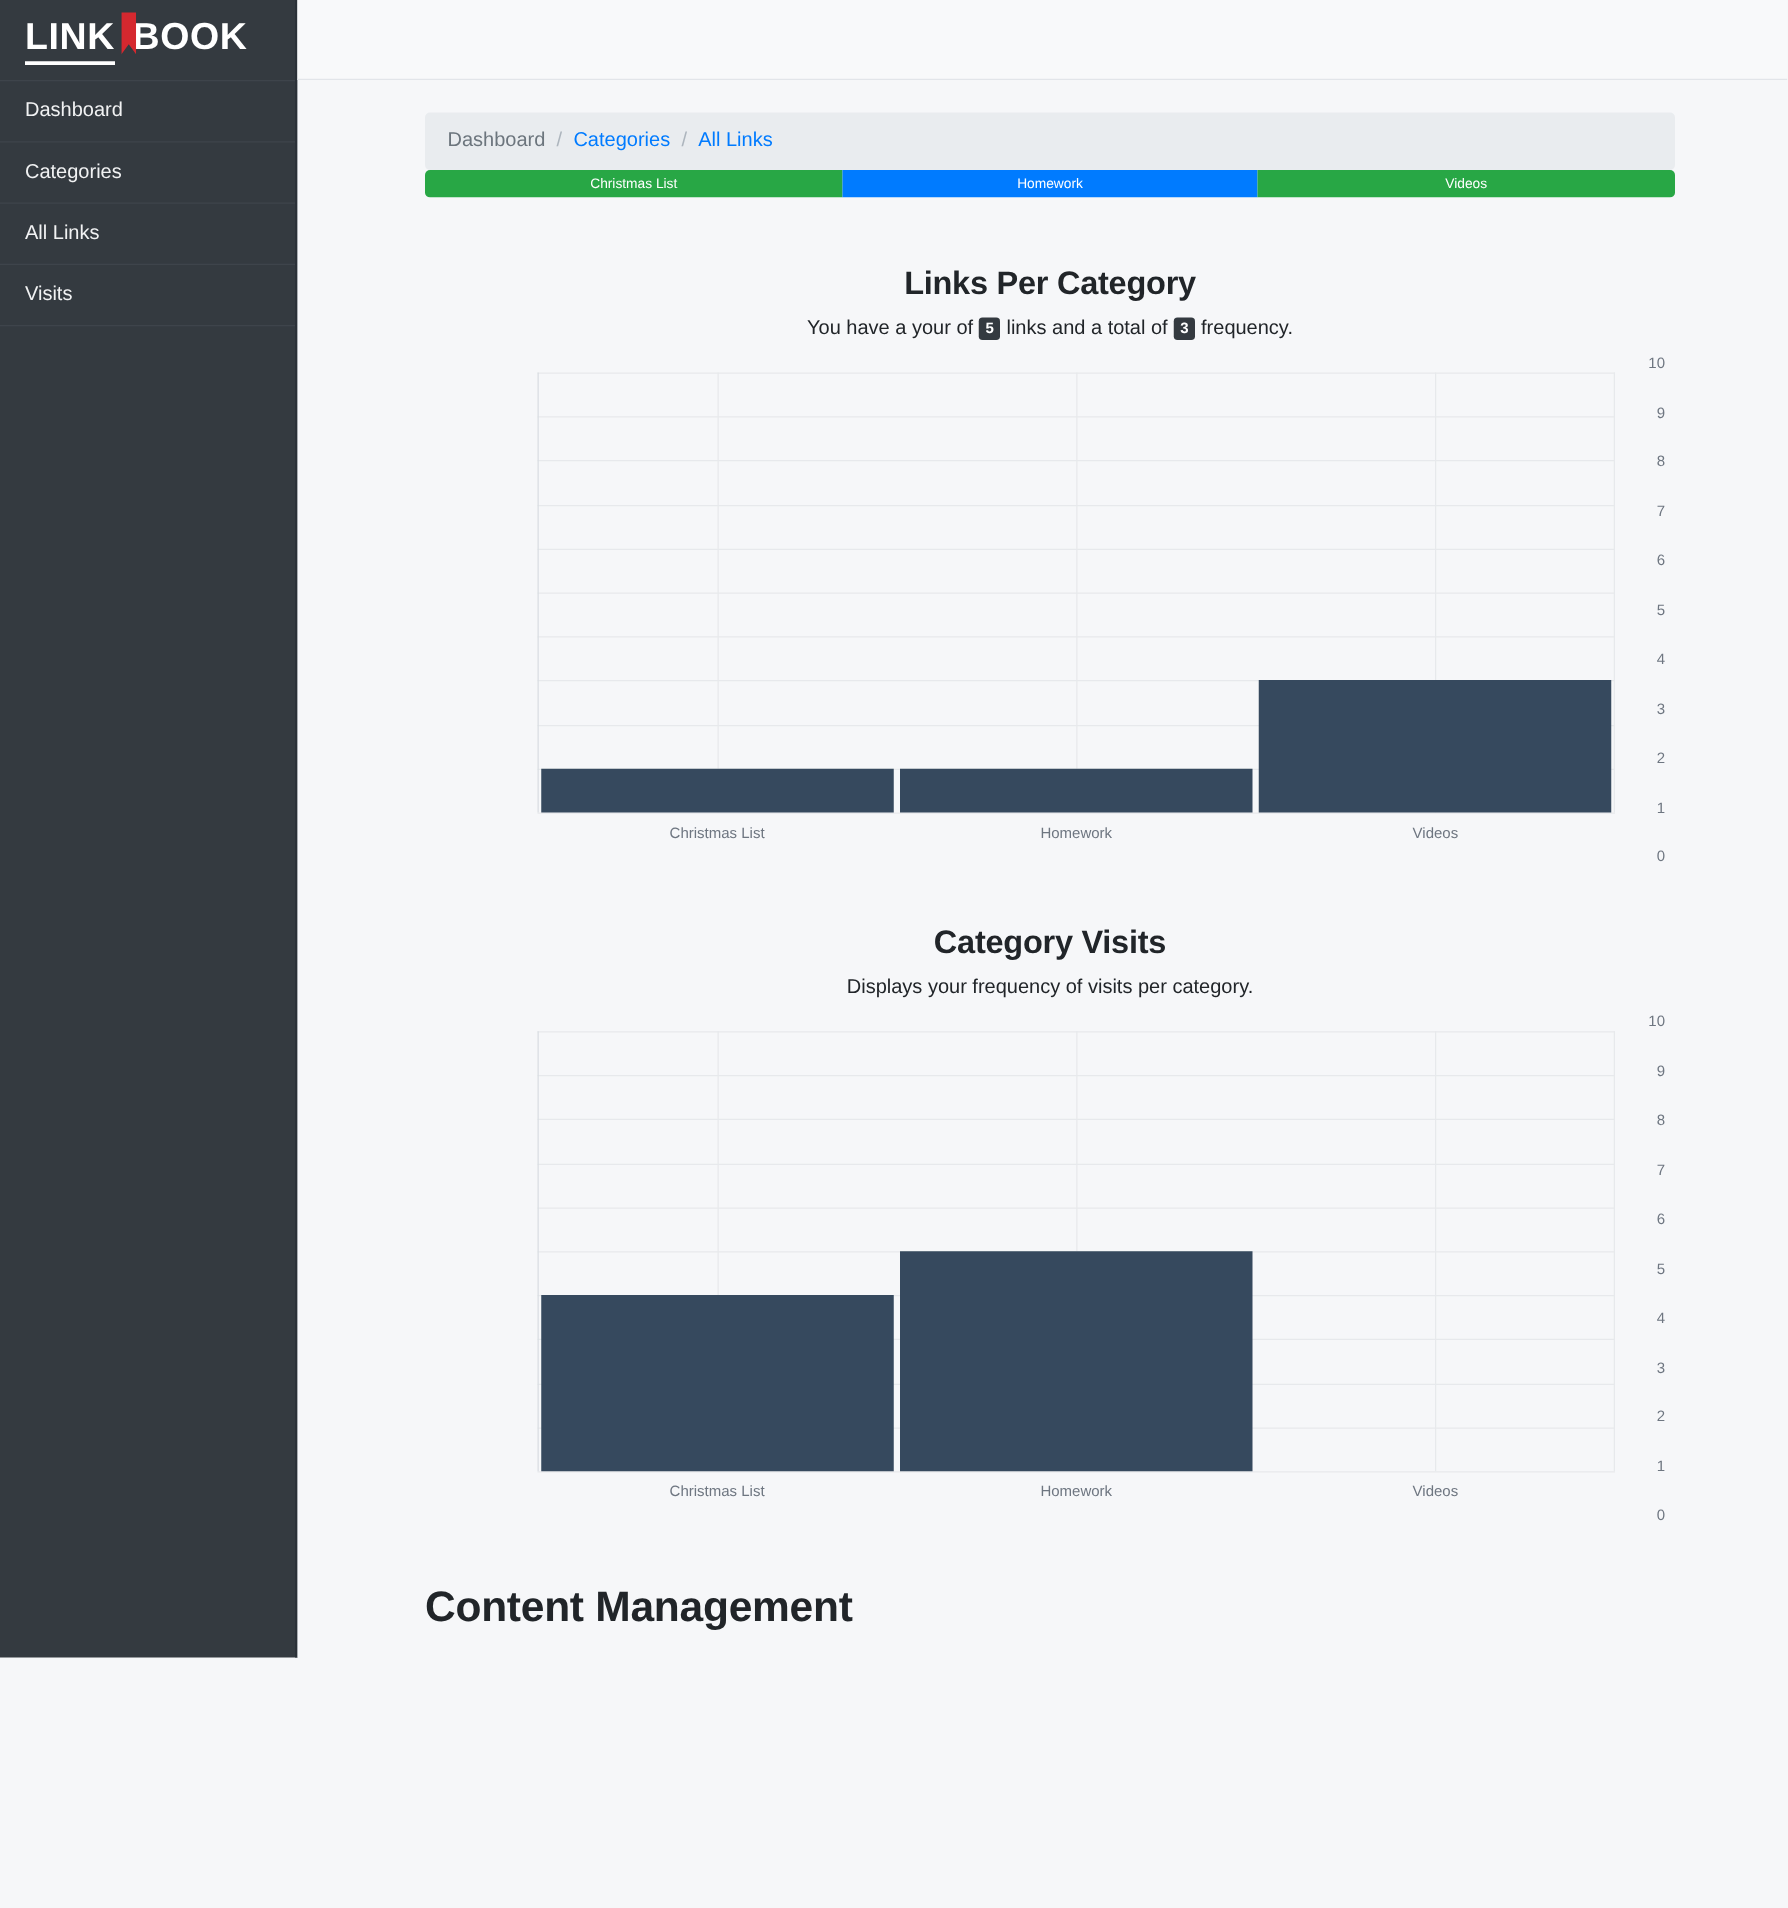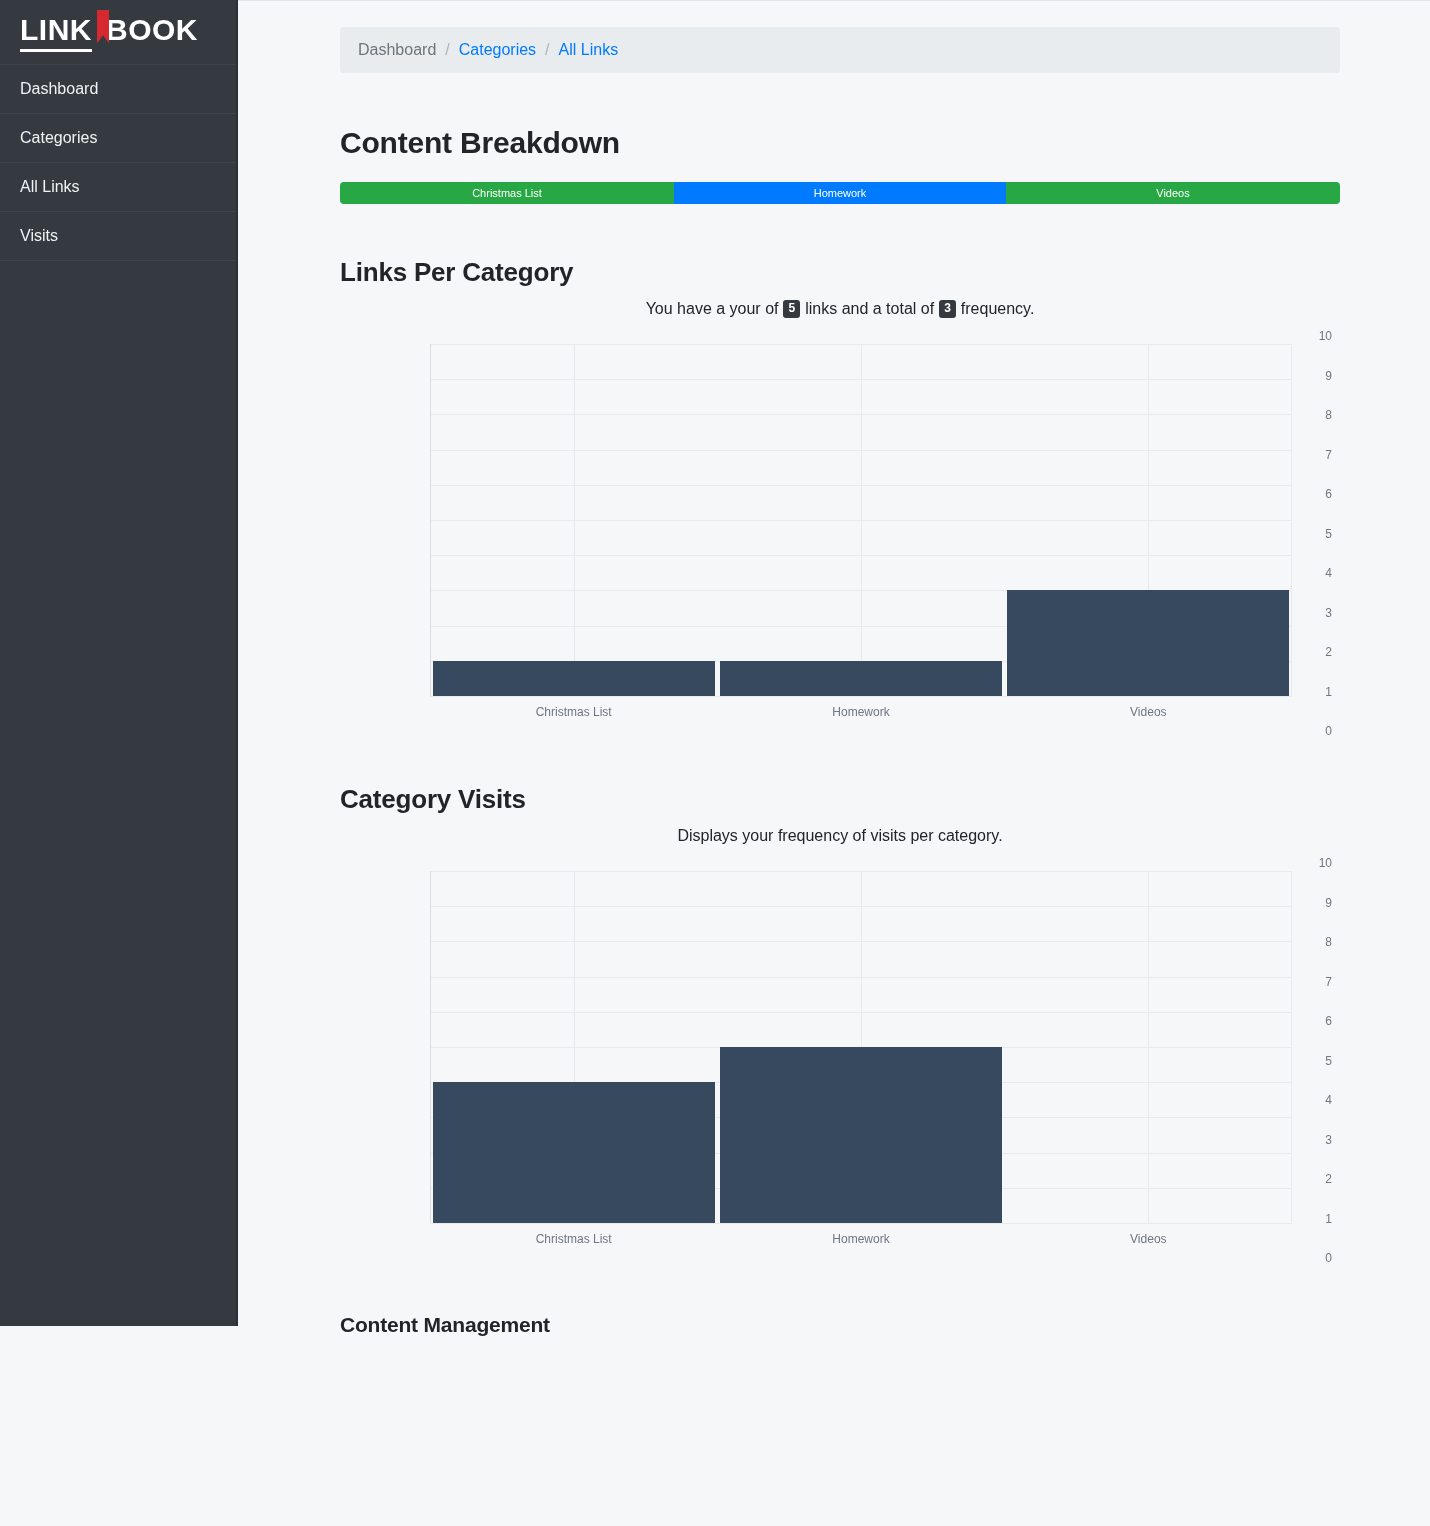--- a/index.html
+++ b/index.html
@@ -122,20 +122,21 @@
     justify-content: center;
     color: #ffffff;
     white-space: nowrap;
     overflow: hidden;
     cursor: pointer;
   }
 
   
   .chart-block { margin-top: 53px; }
   .chart-title {
+    text-align: center;
     font-size: 26px;
     font-weight: bold;
     color: #212529;
     letter-spacing: -0.2px;
   }
   .chart-subtitle {
     text-align: center;
     font-size: 16px;
     color: #212529;
     margin-top: 12px;
@@ -212,21 +213,21 @@
     bottom: 12px;
     font-size: 12px;
     color: #6e7681;
     text-align: center;
     transform: translateX(-50%);
     white-space: nowrap;
   }
 
   
   .section-title {
-    font-size: 21px;
+    font-size: 34px;
     font-weight: bold;
     color: #212529;
     margin: 55px 0 20px 0;
     letter-spacing: -0.2px;
   }
   .danger-btn {
     display: block;
     width: 100%;
     background: #dc3545;
     color: #ffffff;
@@ -273,21 +274,20 @@
     <div class="content">
 
       <div class="breadcrumb">
         <span class="crumb">Dashboard</span>
         <span class="crumb-sep">/</span>
         <span class="crumb link">Categories</span>
         <span class="crumb-sep">/</span>
         <span class="crumb link">All Links</span>
       </div>
 
-      <h1 class="page-title">Content Breakdown</h1>
 
       <div class="segment-bar">
         <div class="segment" id="seg0" style="width: 33.4%; background: rgb(40, 167, 69);">
           <span>Christmas List</span>
         </div>
         <div class="segment" id="seg1" style="width: 33.2%; background: rgb(0, 123, 255);">
           <span>Homework</span>
         </div>
         <div class="segment" id="seg2" style="width: 33.4%; background: rgb(40, 167, 69);">
           <span>Videos</span>

